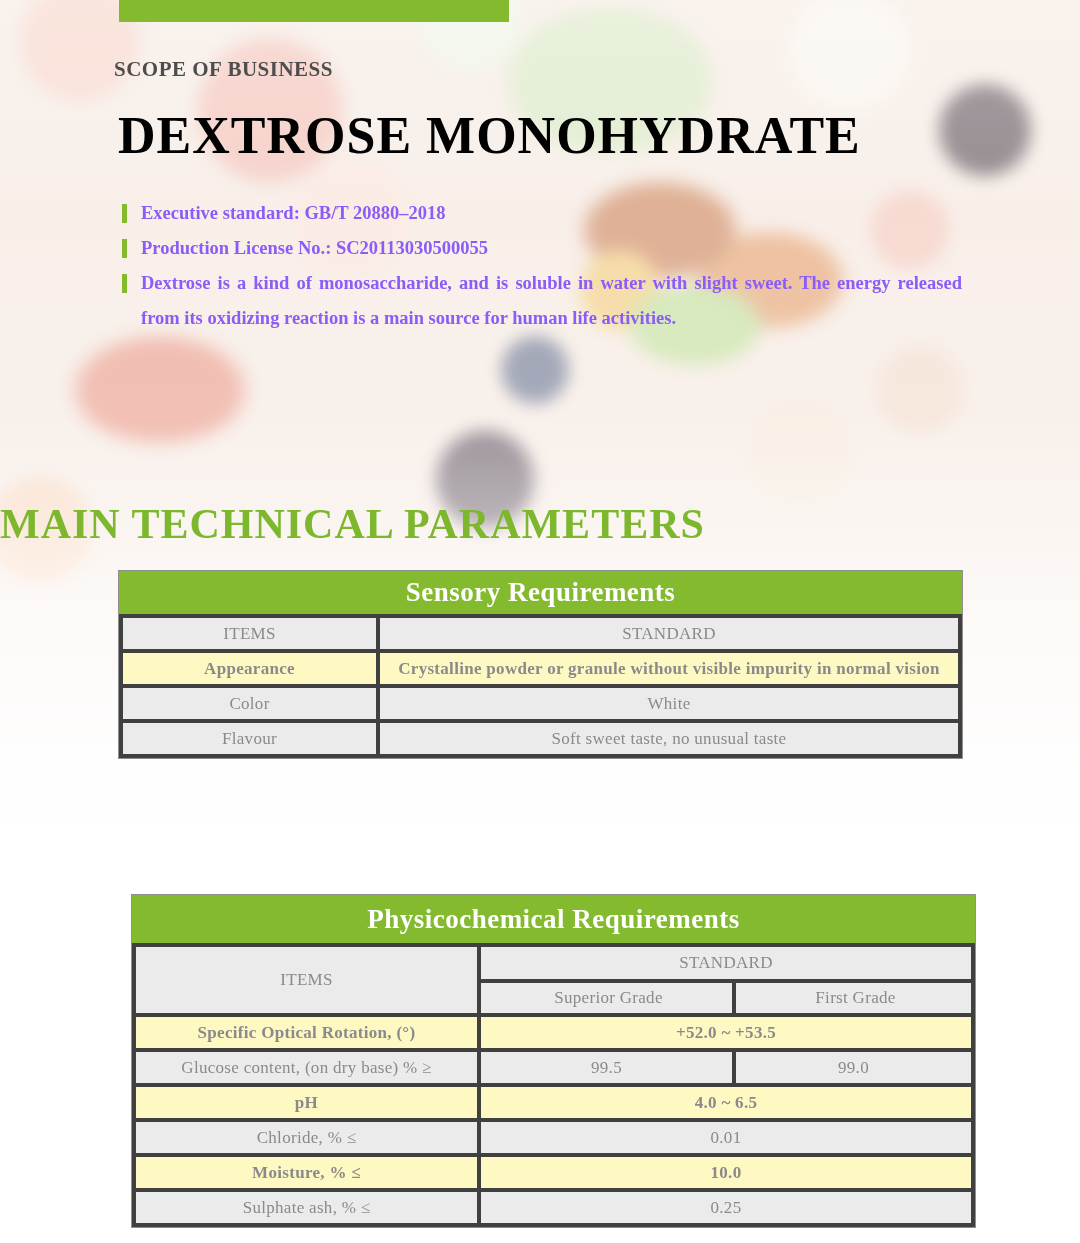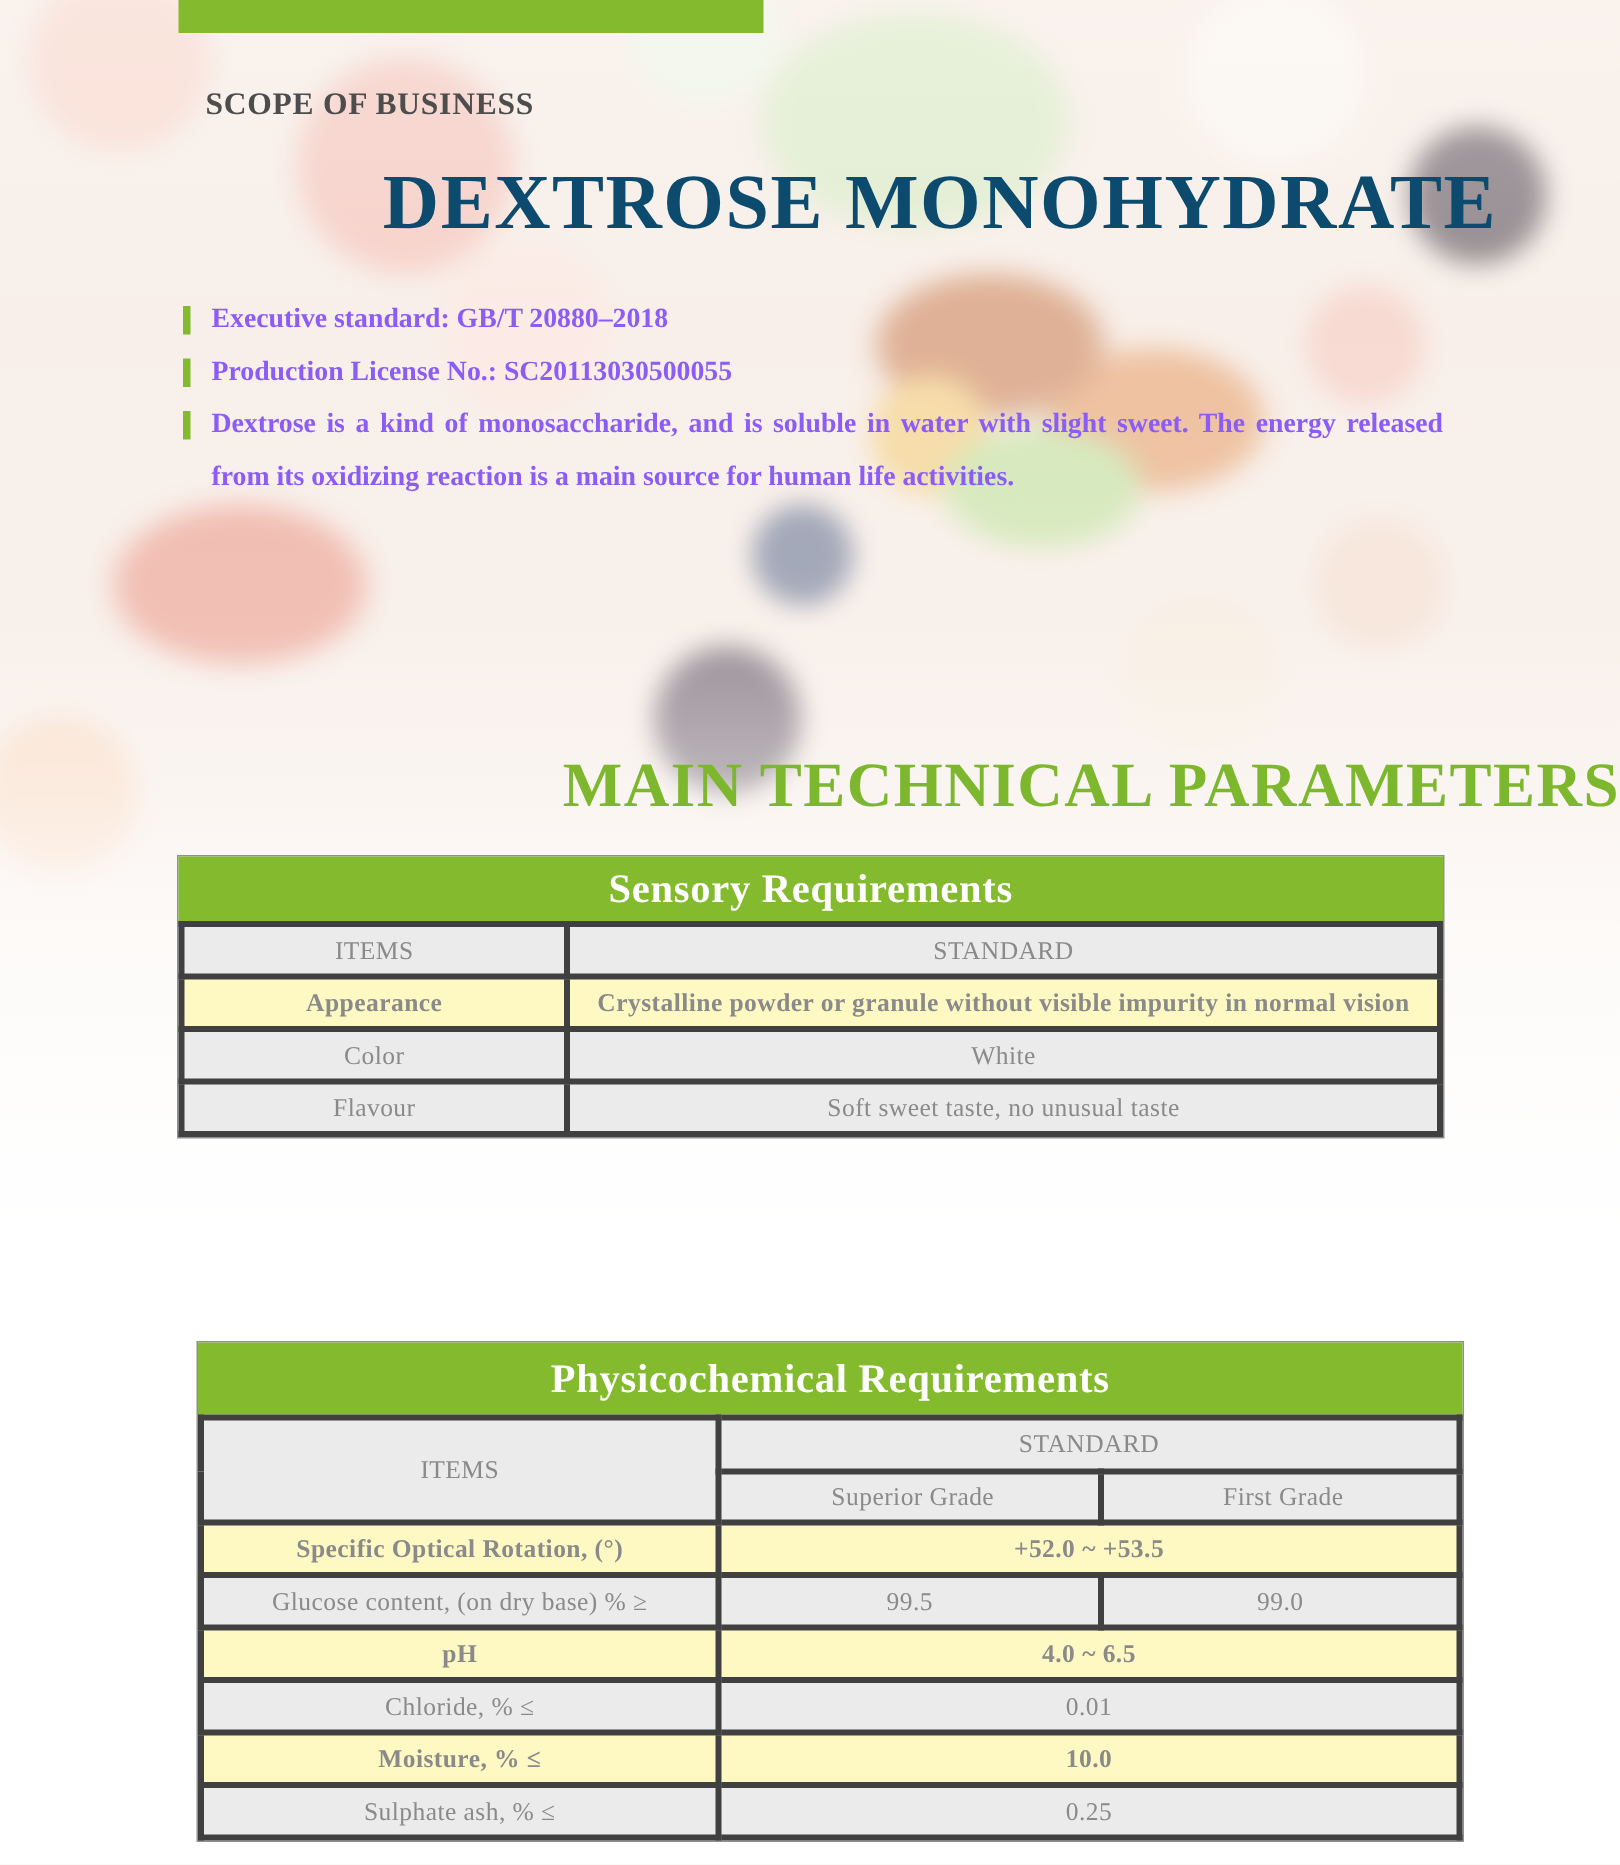--- a/index.html
+++ b/index.html
@@ -53,42 +53,41 @@
       rgba(255,255,255,.97) 770px,
       #ffffff 850px);
   }
   .content{position:absolute;inset:0;}
   
   .top-bar{
     position:absolute;left:119px;top:0;width:390px;height:22px;
     background:var(--accent-green);
   }
   .eyebrow{
-    position:absolute;left:137px;top:57px;
+    position:absolute;left:114px;top:57px;
     font-size:21px;font-weight:bold;letter-spacing:.5px;color:var(--title-gray);
   }
   .page-title{
     position:absolute;left:118px;top:106px;width:880px;
-    font-size:52px;font-weight:bold;letter-spacing:1px;color:#0c4a6e;
+    font-size:52px;font-weight:bold;letter-spacing:1px;color:#000000;
     white-space:nowrap;
-    text-align:right;
   }
   .bullets{position:absolute;left:122px;top:196px;width:840px;}
   .bullet{display:flex;line-height:35px;}
   .bullet-bar{
     flex:none;width:5px;height:19px;margin-top:8px;margin-right:14px;
     background:var(--accent-green);
   }
   .bullet-text{
     font-size:18.5px;font-weight:bold;color:#8b5cf6;text-align:justify;
   }
   
   .section-title{
     position:absolute;left:0;top:500px;width:100%;
-    text-align:right;font-size:42px;font-weight:bold;letter-spacing:1px;
+    text-align:left;font-size:42px;font-weight:bold;letter-spacing:1px;
     color:#7cb72e;
   }
   
   .tbl-wrap{
     position:absolute;left:118px;width:845px;
     border:1px solid #8f8f8f;background:#fff;
   }
   .tbl-title{
     background:var(--accent-green);color:#fff;
     font-weight:bold;font-size:27px;letter-spacing:.5px;

